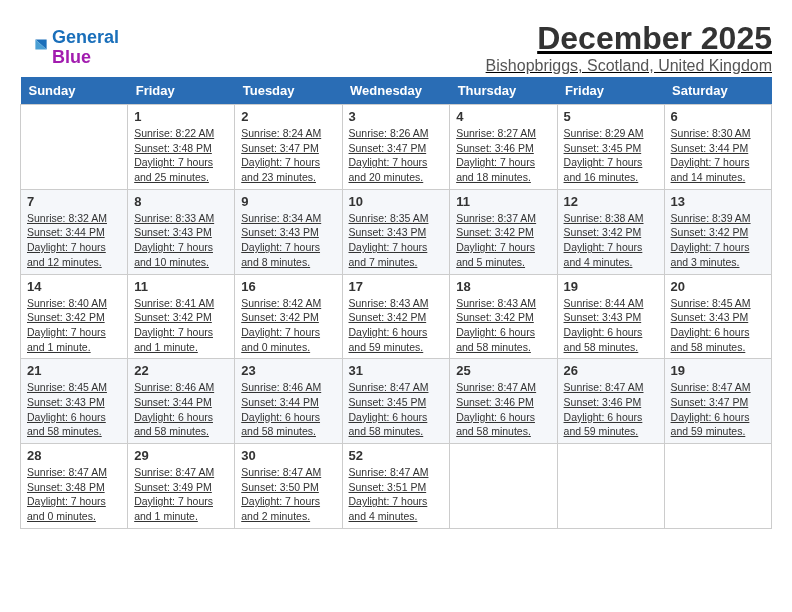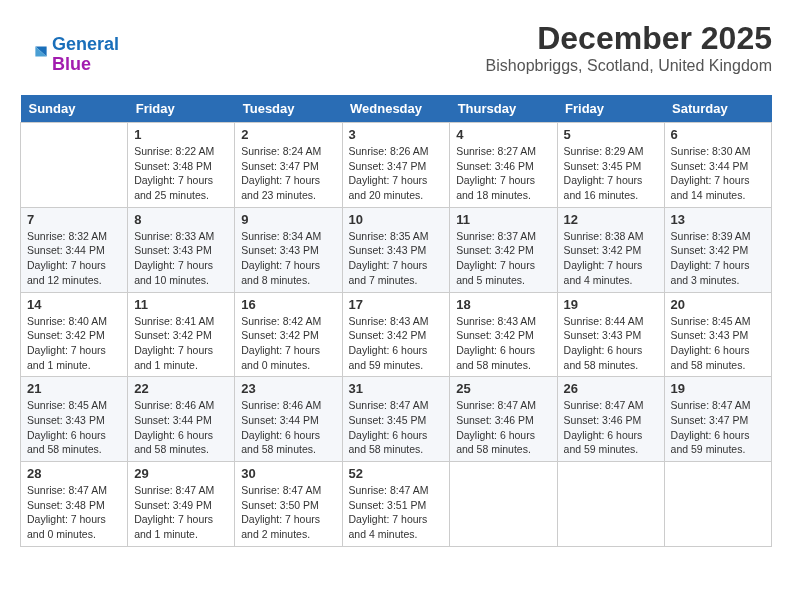--- a/index.html
+++ b/index.html
@@ -5,23 +5,23 @@
     * { box-sizing: border-box; margin: 0; padding: 0; }
     body {
       font-family: Arial, sans-serif;
       background: #fff;
       width: 792px;
       min-height: 612px;
       padding: 20px;
     }
     .header {
       display: flex;
-      align-items: flex-end;
+      align-items: center;
       justify-content: space-between;
-      margin-bottom: 20px;
+      margin-bottom: 2px;
     }
     .logo {
       display: flex;
       align-items: center;
     }
     .logo-text {
       font-size: 18px;
       font-weight: bold;
       color: #333;
       line-height: 1.1;
@@ -29,20 +29,21 @@
     .logo-text span {
       color: #1a6fba;
     }
     .logo-icon {
       width: 28px;
       height: 28px;
       margin-right: 4px;
     }
     .title-block {
       text-align: right;
+      text-decoration: underline;
     }
     .month-title {
       font-size: 32px;
       font-weight: bold;
       color: #333;
     }
     .location-title {
       font-size: 16px;
       color: #555;
     }
@@ -70,20 +71,21 @@
       font-size: 13px;
       font-weight: bold;
       color: #333;
       display: block;
       margin-bottom: 2px;
     }
     .cell-info {
       font-size: 10.5px;
       color: #333;
       line-height: 1.4;
+      text-decoration: underline;
     }
     .empty-cell {
       background: #f9f9f9;
     }
     tr:nth-child(odd) td { background: #fff; }
     tr:nth-child(even) td { background: #f5f7fa; }
     thead tr th { background: #2a6db5; }
   </style>
 </head>
 <body>

